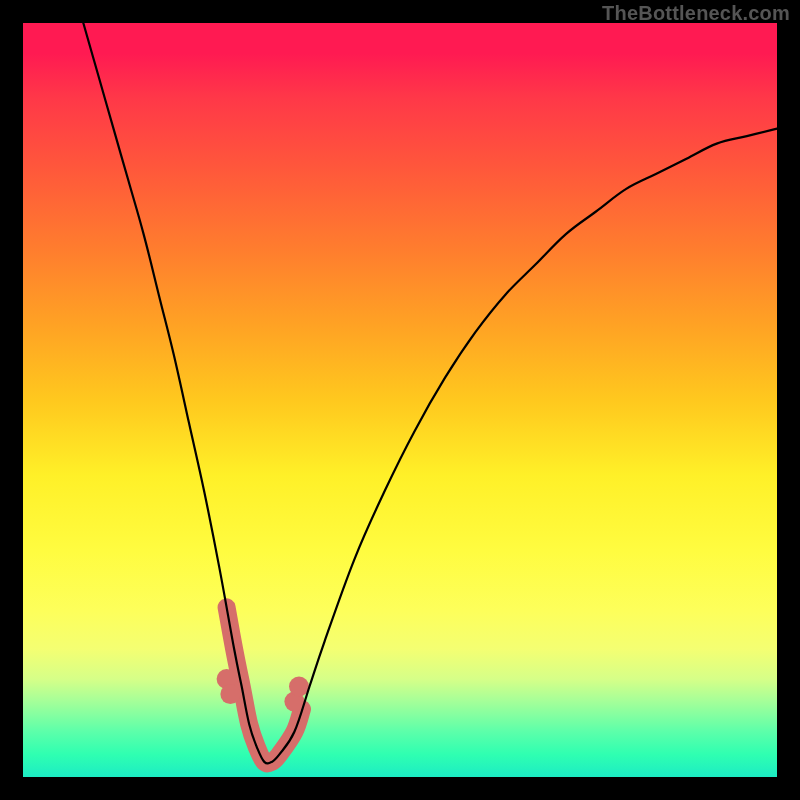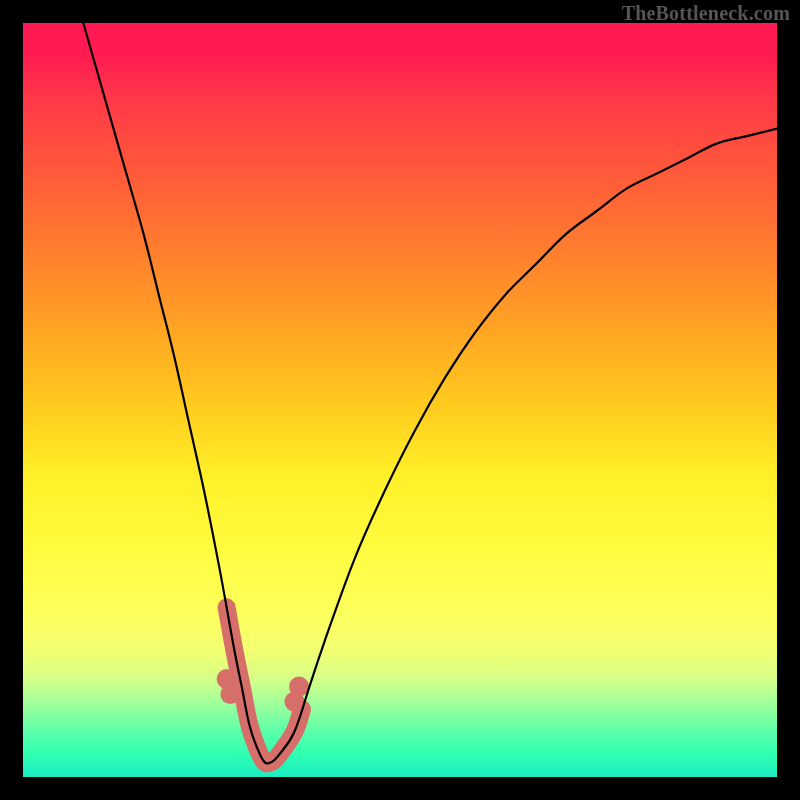--- a/index.html
+++ b/index.html
@@ -47,21 +47,20 @@
   }
   .watermark {
     position: absolute;
     top: 2px;
     right: 10px;
     color: #555;
     font-size: 20px;
     font-weight: 600;
     letter-spacing: 0.2px;
     user-select: none;
-    font-family: Liberation Serif, serif;
   }
   svg.curve {
     position: absolute;
     left: 0;
     top: 0;
     width: 754px;
     height: 754px;
     overflow: visible;
   }
   .curve-path {

